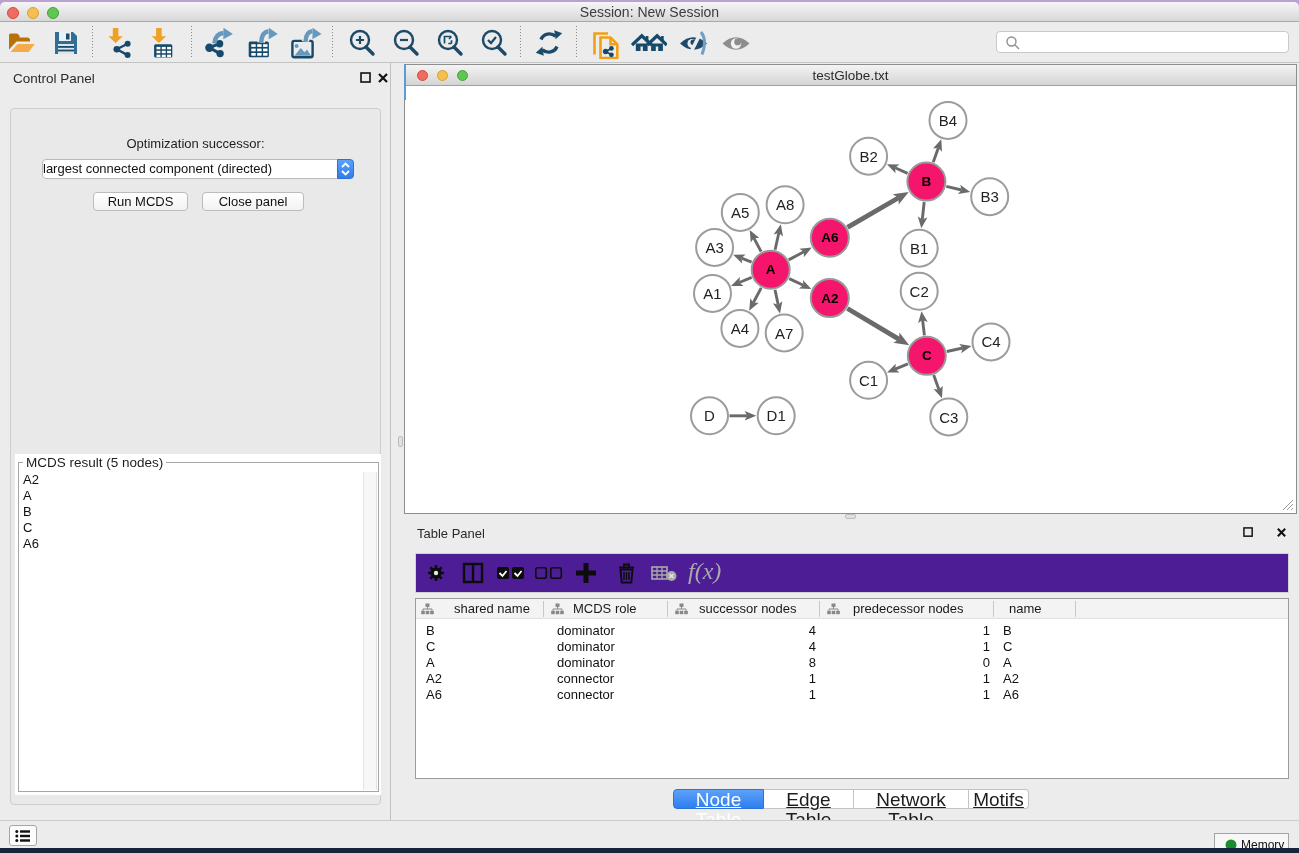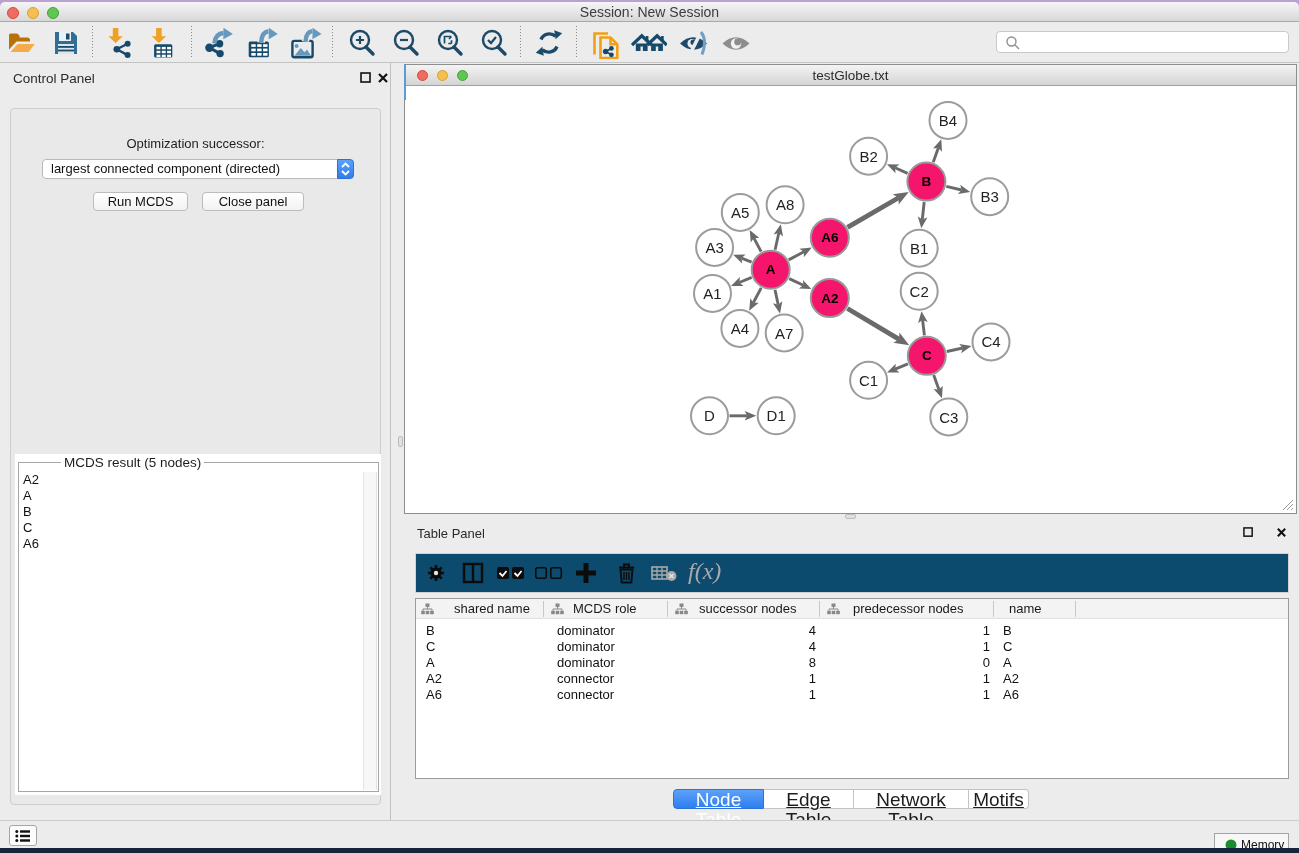--- a/index.html
+++ b/index.html
@@ -24,40 +24,40 @@
 #cp-box { left:10px; top:45px; width:371px; height:697px; background:#e9e9e9;
   border:1px solid #cdcdcd; border-radius:4px; }
 .tabs { position:absolute; display:flex; }
 .tab { height:20px; line-height:20px; font-size:13px; color:#1d1d1d; background:#fff;
   border:1px solid #c3c3c3; border-left:none; text-align:center; }
 .tab.first { border-left:1px solid #c3c3c3; border-radius:4px 0 0 4px; }
 .tab.last { border-radius:0 4px 4px 0; }
 .tab.sel { background:linear-gradient(#5da1f8,#2e7ef0); color:#fff; border-color:#2e72d8; }
 #optlabel { left:0px; top:73px; width:391px; text-align:center; font-size:13px; color:#1d1d1d; }
 #dropdown { left:42px; top:96px; width:312px; height:20px; background:#fff;
-  border:1px solid #b9b9b9; border-radius:4px; font-size:13px; color:#111; line-height:18px; padding-left:8px; }
+  border:1px solid #b9b9b9; border-radius:4px; font-size:13px; color:#111; line-height:18px; }
 #dd-btn { position:absolute; right:-1px; top:-1px; width:17px; height:20px; border-radius:0 4px 4px 0;
   background:linear-gradient(#5da1f8,#2e7ef0); border:1px solid #2e72d8; color:#fff; }
 .btn { position:absolute; height:19px; background:linear-gradient(#ffffff,#f2f2f2); border:1px solid #bcbcbc;
   border-radius:4px; font-size:13px; color:#111; text-align:center; line-height:17px; }
 #groupbox { left:15px; top:391px; width:366px; height:341px; background:#fff; }
 #groupline { left:18px; top:399px; width:361px; height:330px; border:1px solid #a6a6a6; }
-#grouptitle { left:23px; top:392px; font-size:13.5px; color:#1d1d1d; background:#fff; padding:0 3px;margin-left:38px; }
+#grouptitle { left:23px; top:392px; font-size:13.5px; color:#1d1d1d; background:#fff; padding:0 3px; }
 #mcdslist { left:19px; top:409px; width:340px; height:318px; background:#fff; font-size:13px; color:#111; }
 #mcdslist div { height:16px; line-height:16px; padding-left:4px; }
 #listscroll { left:363px; top:409px; width:14px; height:318px; background:#f7f7f7; border-left:1px solid #e4e4e4; border-right:1px solid #e4e4e4; }
 
 #gwin { left:404px; top:64px; width:893px; height:450px; background:#fff; border:1px solid #8e8e8e; }
 #gtitle { left:0; top:0; width:100%; height:21px; background:linear-gradient(#f4f4f4,#d4d4d4);
   border-bottom:1px solid #9f9f9f; font-size:13.5px; color:#2b2b2b; text-align:center; line-height:21px; }
 .tl2 { position:absolute; width:11px; height:11px; border-radius:50%; top:5px; }
 
 #tpanel { left:403px; top:520px; width:896px; height:299px; background:#ececec; }
 #tp-title { left:14px; top:6px; font-size:13px; color:#2b2b2b; }
-#tp-toolbar { left:12px; top:33px; width:874px; height:40px; background:#0c4a6e; border:1px solid #d2d2d2; }
+#tp-toolbar { left:12px; top:33px; width:874px; height:40px; background:#4c1d95; border:1px solid #d2d2d2; }
 #tbl { left:12px; top:78px; width:874px; height:181px; background:#fff; border:1px solid #9b9b9b; }
 #thead { left:0; top:0; width:100%; height:20px; background:#f3f3f3; border-bottom:1px solid #e0e0e0; }
 .hsep { position:absolute; top:2px; height:16px; width:1px; background:#c8c8c8; }
 .hlabel { position:absolute; top:0; font-size:13px; color:#191919; line-height:20px; }
 .cell { position:absolute; font-size:13px; color:#111; line-height:16px; }
 .btab { height:20px; line-height:20px; font-size:19px; color:#1d1d1d; background:#fff;
   border:1px solid #c3c3c3; border-left:none; text-align:center;text-decoration:underline; }
 
 #statusbar { left:0; top:820px; width:1299px; height:28px; background:#ececec; border-top:1px solid #cbcbcb; }
 #navy { left:0; top:848px; width:1299px; height:5px; background:#18243c; }

